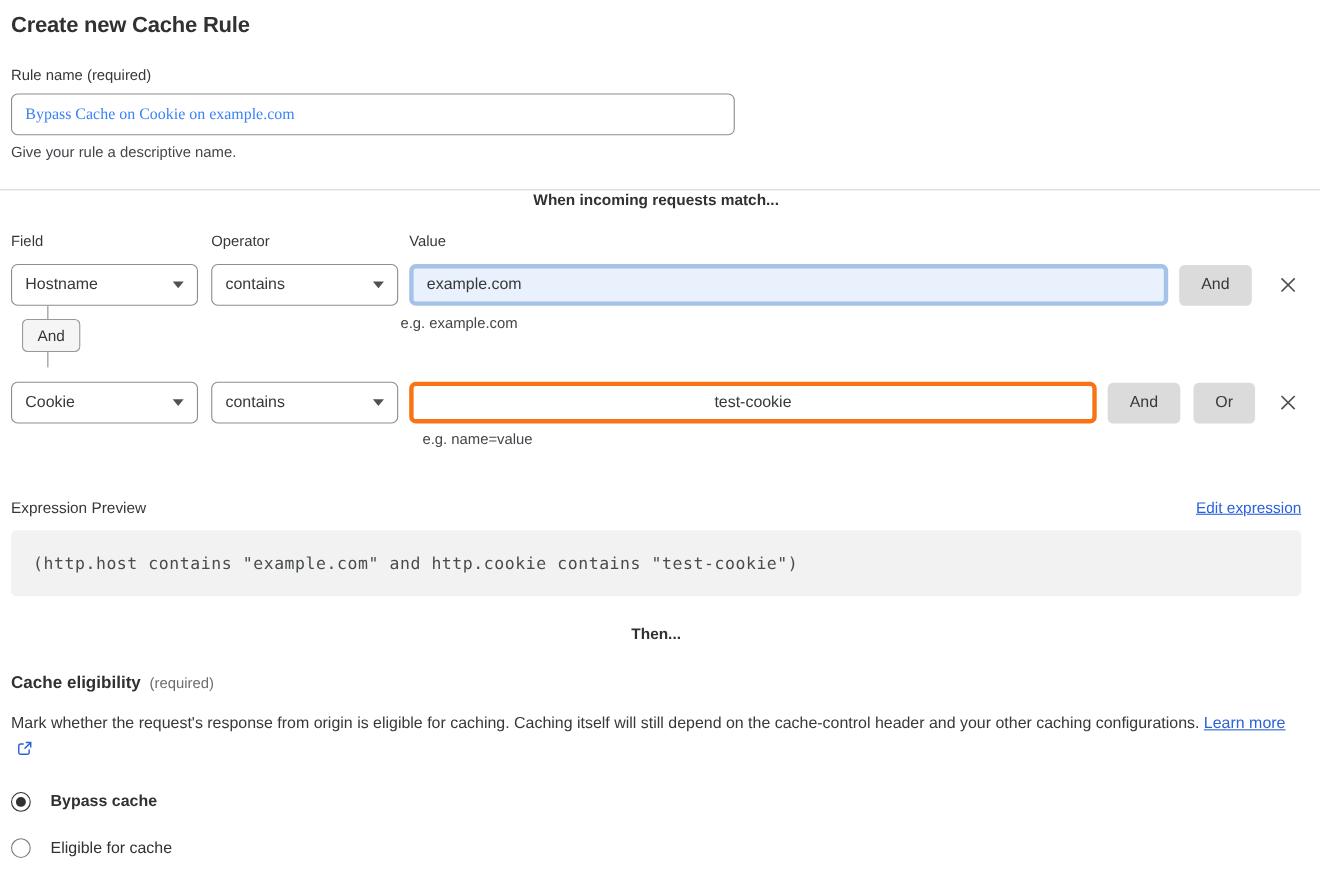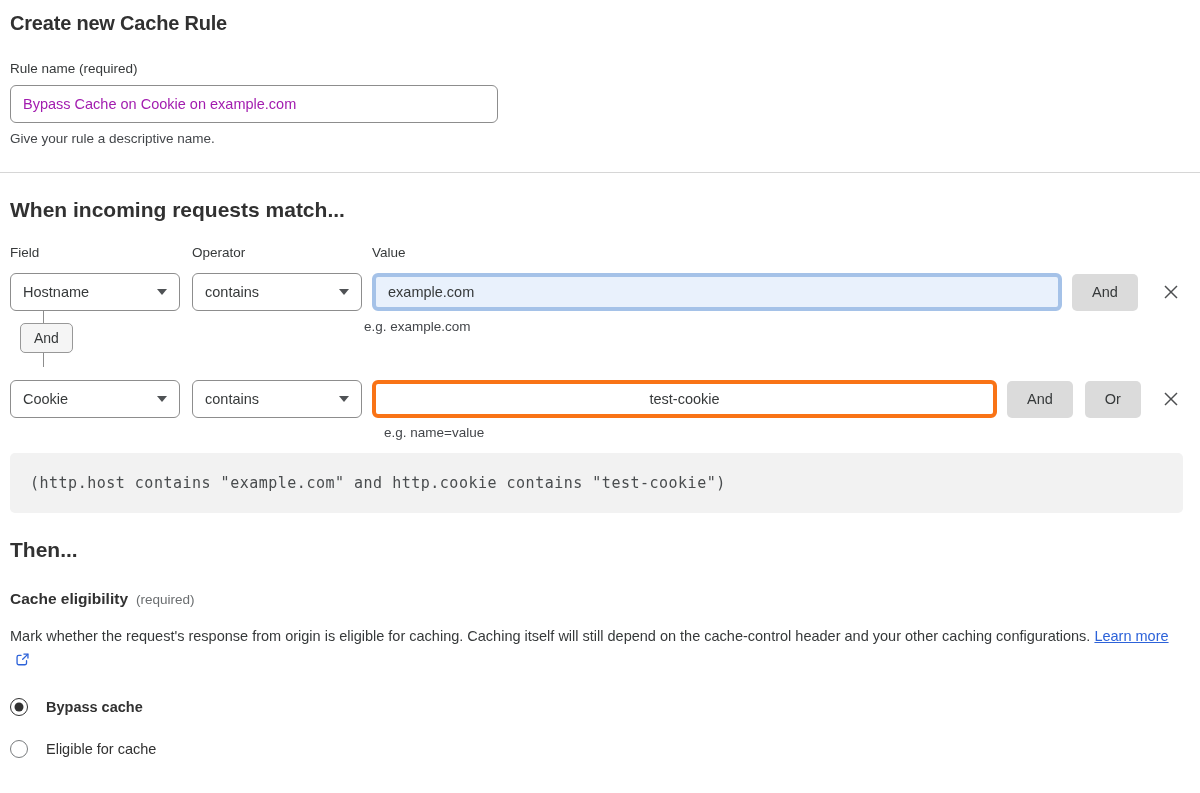--- a/index.html
+++ b/index.html
@@ -15,44 +15,44 @@
     font-weight: 700;
     letter-spacing: -0.2px;
     color: #313131;
     margin-top: 2px;
   }
 
   .field-label { font-size: 13.5px; color: #36393a; margin-top: 26px; }
 
   .rule-name-input {
     margin-top: 9px;
-    width: 488px;
+    width: 658px;
     height: 38px;
     border: 1px solid #8d8d8d;
     border-radius: 6px;
     padding: 0 12px;
     font-size: 14.5px;
-    font-family: Liberation Sans, sans-serif;
-    color: #a21caf;
+    font-family: Liberation Serif, serif;
+    color: #3b82f6;
     background: #fff;
     outline: none;
   }
   .help-text { font-size: 13.5px; color: #43464a; margin-top: 8px; }
 
   hr.divider {
     border: none;
     border-top: 1px solid #d6d6d6;
     margin: 26px -17px 0 -10px;
   }
 
   h2.section-heading {
-    font-size: 21px;
+    font-size: 14px;
     font-weight: 700;
     color: #313131;
-    margin-top: 25px;
+    text-align: center;
   }
 
   .col-labels { display: flex; margin-top: 23px; font-size: 13.5px; color: #36393a; }
   .col-labels .col-field { width: 182px; }
   .col-labels .col-operator { width: 180px; }
   .col-labels .col-value { }
 
   .builder-row { display: flex; align-items: center; margin-top: 13px; }
 
   .select-box {
@@ -279,20 +279,24 @@
     <button class="remove-btn">
       <svg width="20" height="20" viewBox="0 0 20 20">
         <line x1="4" y1="4" x2="16" y2="16" stroke="#4d4f51" stroke-width="1.5"></line>
         <line x1="16" y1="4" x2="4" y2="16" stroke="#4d4f51" stroke-width="1.5"></line>
       </svg>
     </button>
   </div>
   <div class="row-hint below">e.g. name=value</div>
 
   
+  <div class="expression-header">
+    <span class="expression-label">Expression Preview</span>
+    <a class="edit-expression-link">Edit expression</a>
+  </div>
   <div class="expression-block">(http.host contains "example.com" and http.cookie contains "test-cookie")</div>
 
   <h2 class="section-heading then-heading">Then...</h2>
 
   <div class="sub-heading-row">
     <span class="sub-heading">Cache eligibility</span>
     <span class="required-note">(required)</span>
   </div>
 
   <div class="description">

